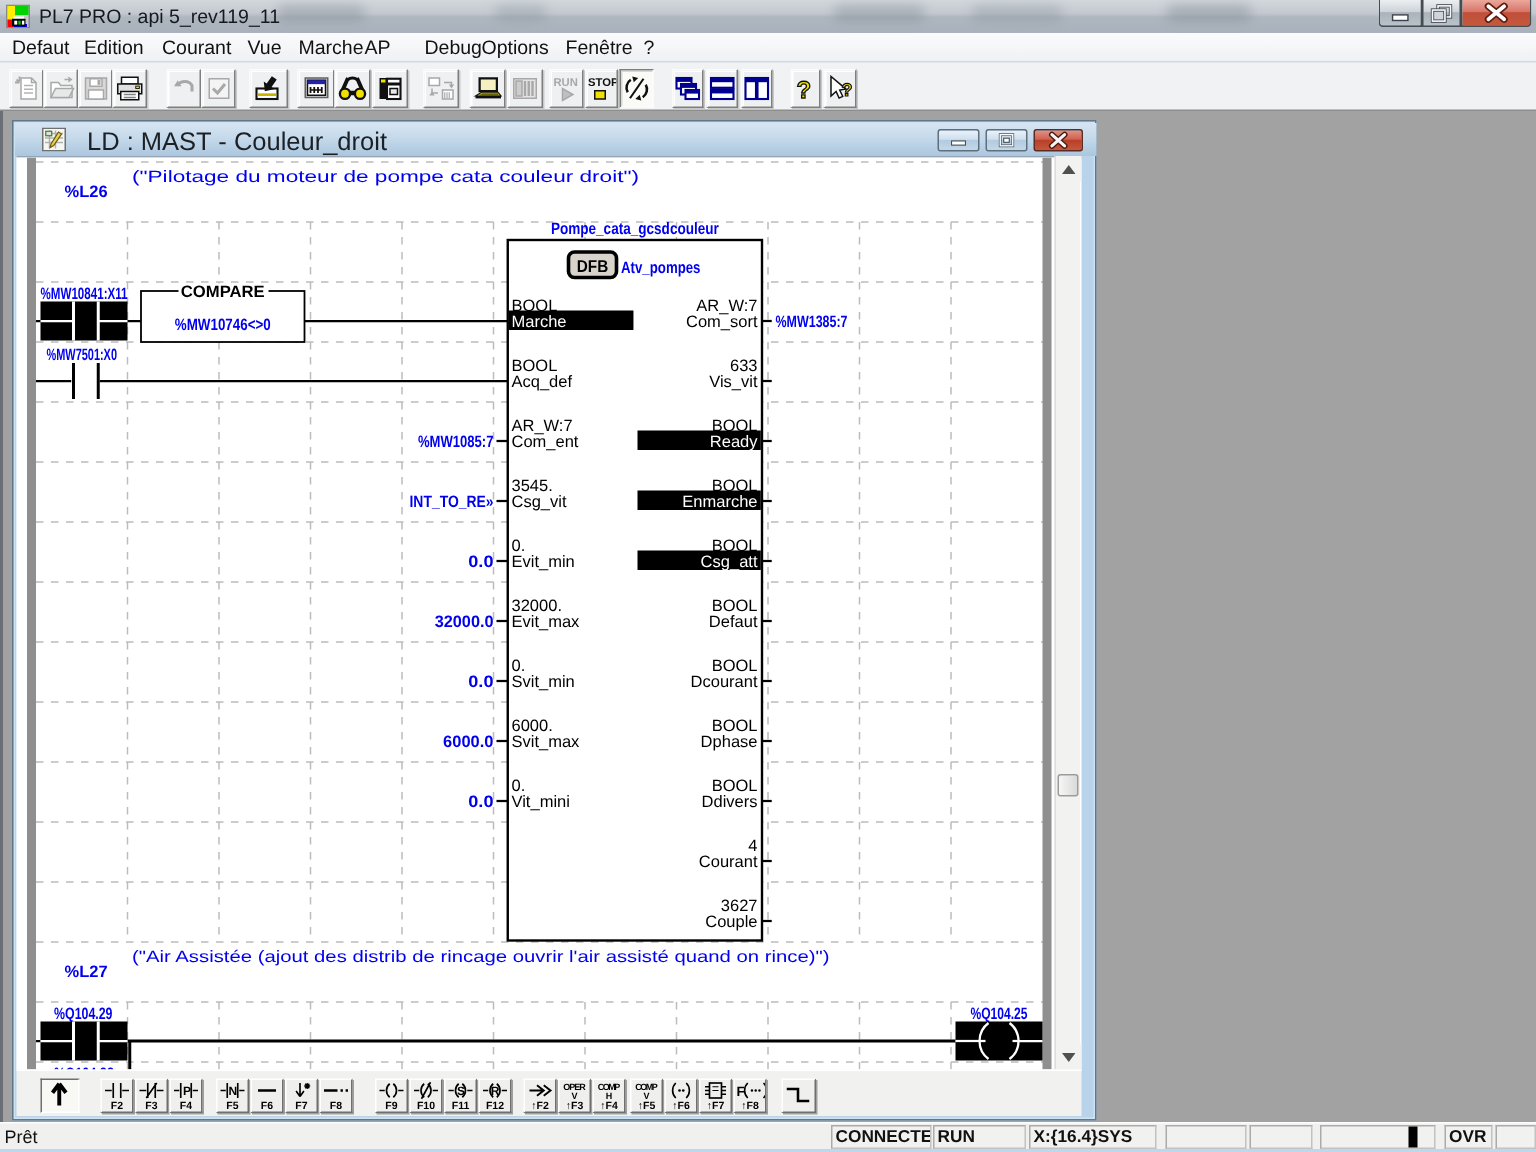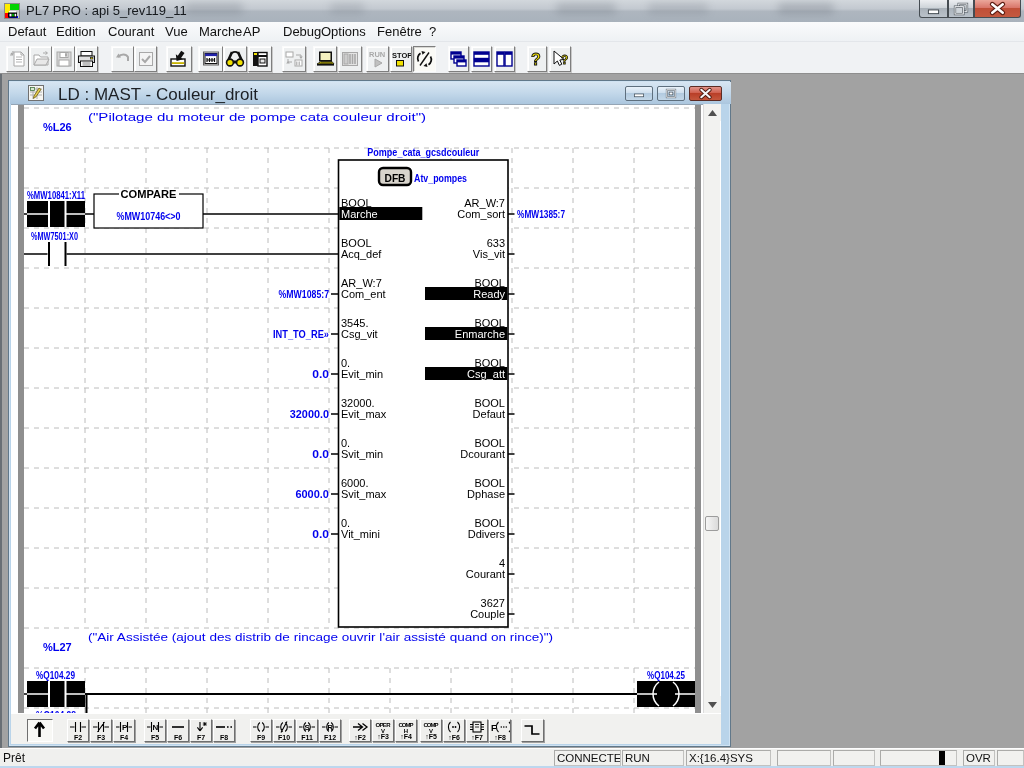--- a/index.html
+++ b/index.html
@@ -81,21 +81,21 @@
     border-top:1.5px solid #6f6f6f; border-left:1.5px solid #6f6f6f;
     border-right:1px solid #fff; border-bottom:1px solid #fff; box-shadow:none; }
   .pbtn svg { position:absolute; left:0; top:0; }
 
   
   #statusbar { position:absolute; left:0; top:748px; width:1024px; height:30px; background:#f0f0ee;
     border-top:1px solid #fdfdfd; font-size:12px; color:#111; }
   #status-ready { position:absolute; left:3px; top:2px; }
   .spanel { position:absolute; top:1px; height:16px; background:#f1f1ef;
     border:1px solid #c2c2c0; border-top-color:#ababa9; border-left-color:#ababa9;
-    font-size:11.5px; color:#111; padding:1px 0 0 2px; overflow:hidden; white-space:nowrap; }
+    font-size:11.5px; color:#111; padding:1px 0 0 2px; overflow:hidden; white-space:nowrap;font-weight:bold; }
   #caret { position:absolute; top:2px; width:6px; height:14px; background:#000; }
   #bottomline { position:absolute; left:0; top:766px; width:1024px; height:2px; background:#bdd7ee; }
 
   text { font-family:"Liberation Sans", sans-serif; }
 </style>
 </head>
 <body>
 
 <div id="titlebar">
   <div class="smudge" style="left:185px; width:58px; opacity:.28;"></div>

